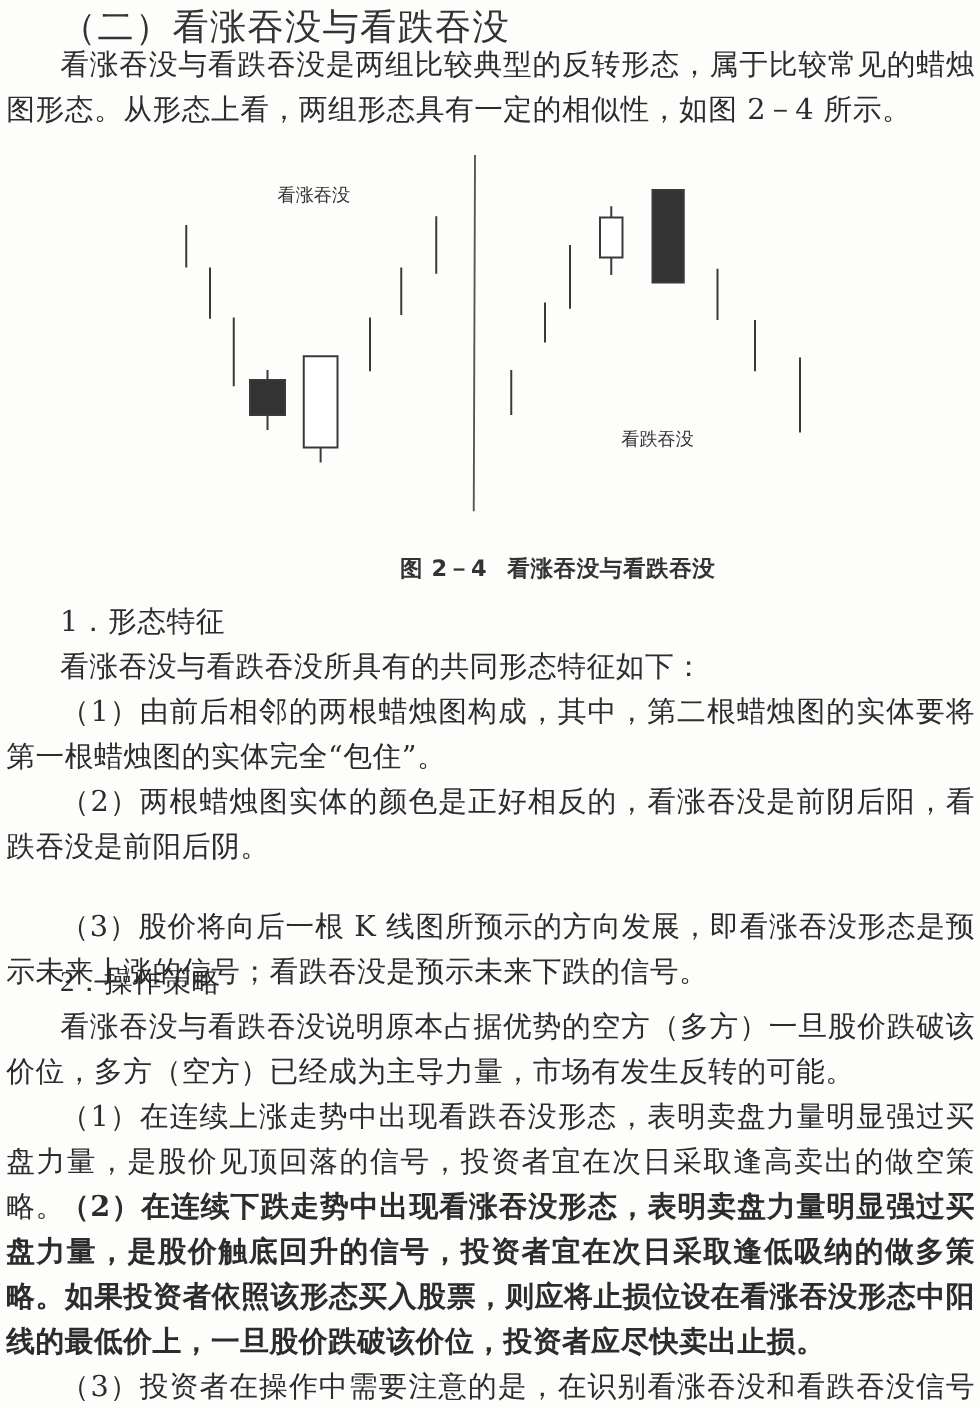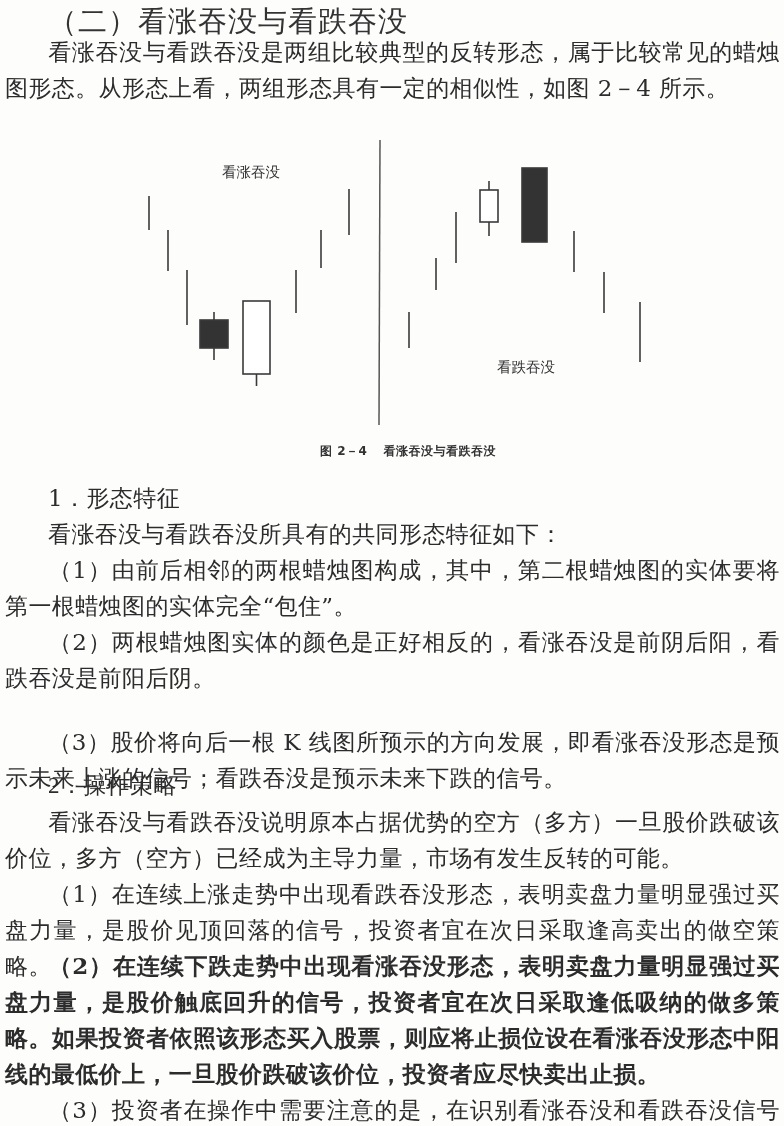--- a/index.html
+++ b/index.html
@@ -18,31 +18,31 @@
     }
     .para {
       position: absolute; left: 5px; width: 775px;
       font-size: 23px; line-height: 36px;
       text-align: justify; text-align-last: left;
       letter-spacing: 0.4px;
       color: #2c2c2c;
     }
     .para .indent { display: inline-block; width: 43px; }
     .figure {
-      position: absolute; left: 0; top: 130px; width: 640px; height: 340px; text-align: right;
+      position: absolute; left: 0; top: 114px; width: 640px; height: 340px; text-align: right;
     }
     .figure svg { position: absolute; left: 0; top: 0; }
     .fig-label {
       position: absolute; font-size: 14.5px; color: #333; white-space: nowrap;
       font-family: "DejaVu Serif", "Liberation Serif", serif;
     }
     .caption {
       position: absolute; left: 278px; top: 443px;
       font-family: "DejaVu Sans", "Liberation Sans", sans-serif;
-      font-weight: bold; font-size: 12px; color: #333; white-space: nowrap;
+      font-weight: bold; font-size: 18px; color: #333; white-space: nowrap;
       letter-spacing: 0.5px;
       padding-left: 42px;
     }
     .caption .num { margin-right: 16px; }
   </style>
 </head>
 <body>
 
 <div class="heading">（二）看涨吞没与看跌吞没</div>
 

